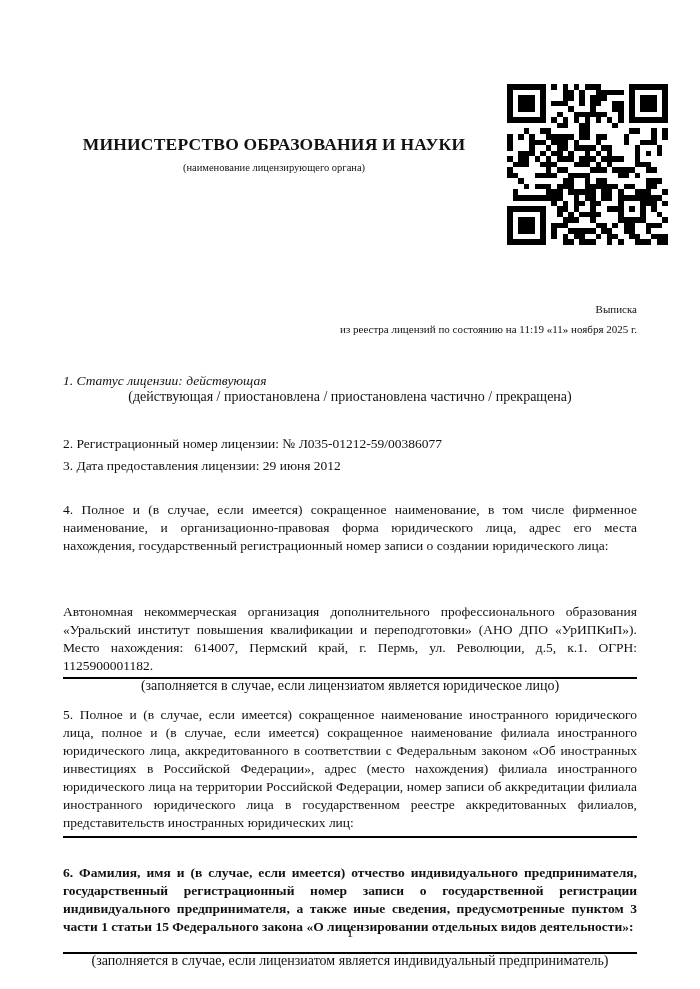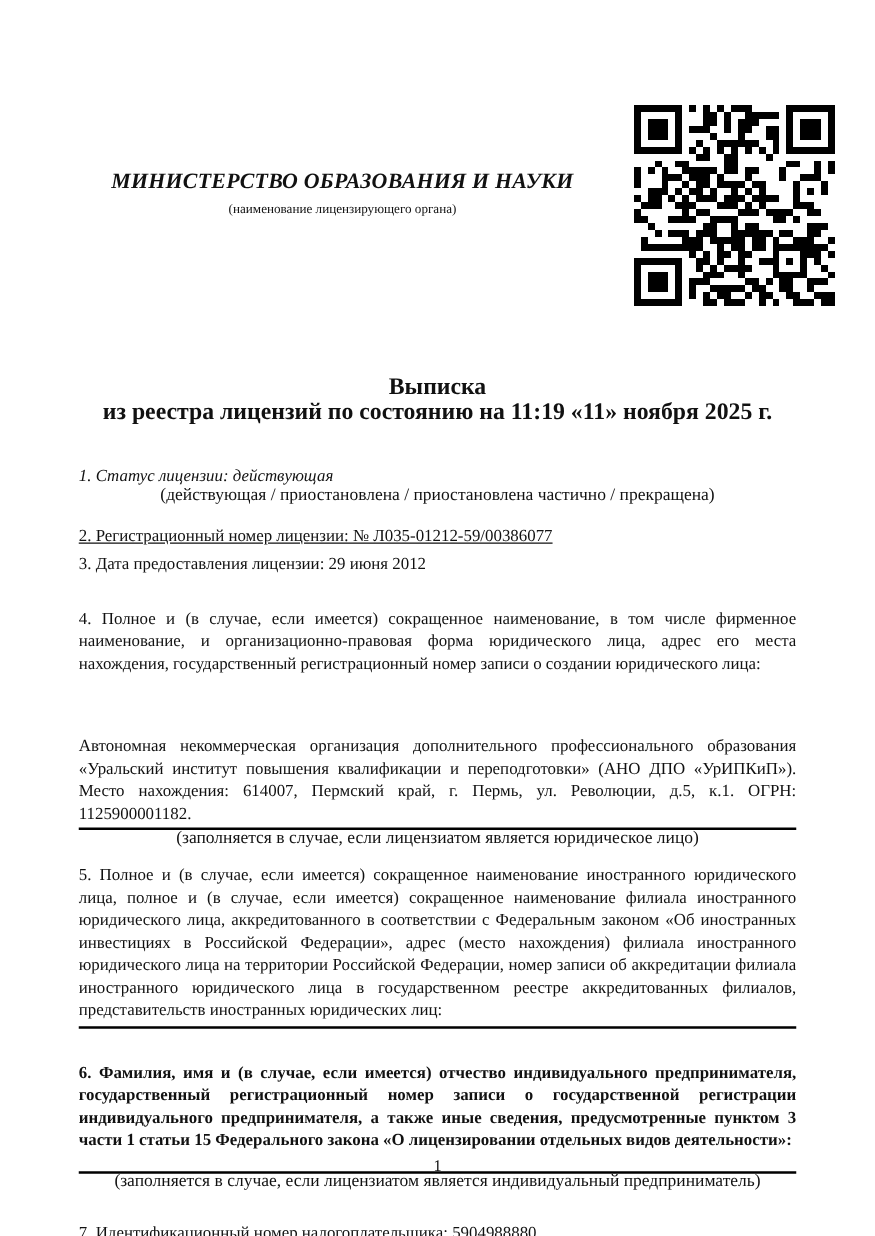--- a/index.html
+++ b/index.html
@@ -1,30 +1,30 @@
 <!DOCTYPE html>
 <html lang="ru"><head>
 <meta charset="utf-8">
 <style>
   html,body{margin:0;padding:0;background:#ffffff;}
   .page{
     position:relative;width:700px;height:989px;background:#ffffff;overflow:hidden;
     font-family:"Liberation Serif","DejaVu Serif",serif;color:#111;
   }
   .org-header{position:absolute;top:130px;left:60px;width:428px;text-align:center;}
-  .org-name{font-weight:bold;font-size:17.5px;line-height:28px;letter-spacing:.2px;font-style:italic;}
+  .org-name{font-weight:bold;font-size:17.5px;line-height:28px;letter-spacing:.2px;}
   .org-caption{font-size:10.5px;line-height:14px;margin-top:3px;}
   .qr{position:absolute;top:84px;left:507px;width:161px;height:161px;shape-rendering:crispEdges;}
-  .doc-title{position:absolute;top:300px;left:63px;width:574px;text-align:center;font-size:19px;line-height:19.5px;font-weight:bold;}
+  .doc-title{position:absolute;top:300px;left:63px;width:574px;text-align:right;font-size:11px;line-height:19.5px;}
   .content{position:absolute;top:365px;left:63px;width:574px;font-size:13.5px;line-height:18px;}
   .line{white-space:nowrap;}
   .para{text-align:justify;margin-top:48px;}
   .caption{text-align:center;font-size:14px;line-height:13.5px;}
   .fill-line{border:0;border-top:2px solid #000;margin:2px 0 0 0;}
-  .mt7{margin-top:7px;font-style:italic;}  .mt22{margin-top:16px;text-decoration:underline;} .mt15{margin-top:4px;}
+  .mt7{margin-top:7px;font-style:italic;}  .mt22{margin-top:31px;} .mt15{margin-top:4px;}
   .mt11{margin-top:26px;} .mt14{margin-top:14px;} .mt4{margin-top:4px;}
   .mt26{margin-top:26px;font-weight:bold;} .mt16{margin-top:16px;} .mt24{margin-top:24px;}
   .page-number{position:absolute;top:925px;left:0;width:700px;text-align:center;font-size:13px;}
 </style>
 </head>
 <body>
 
 <div class="page">
 
   <div class="org-header">

